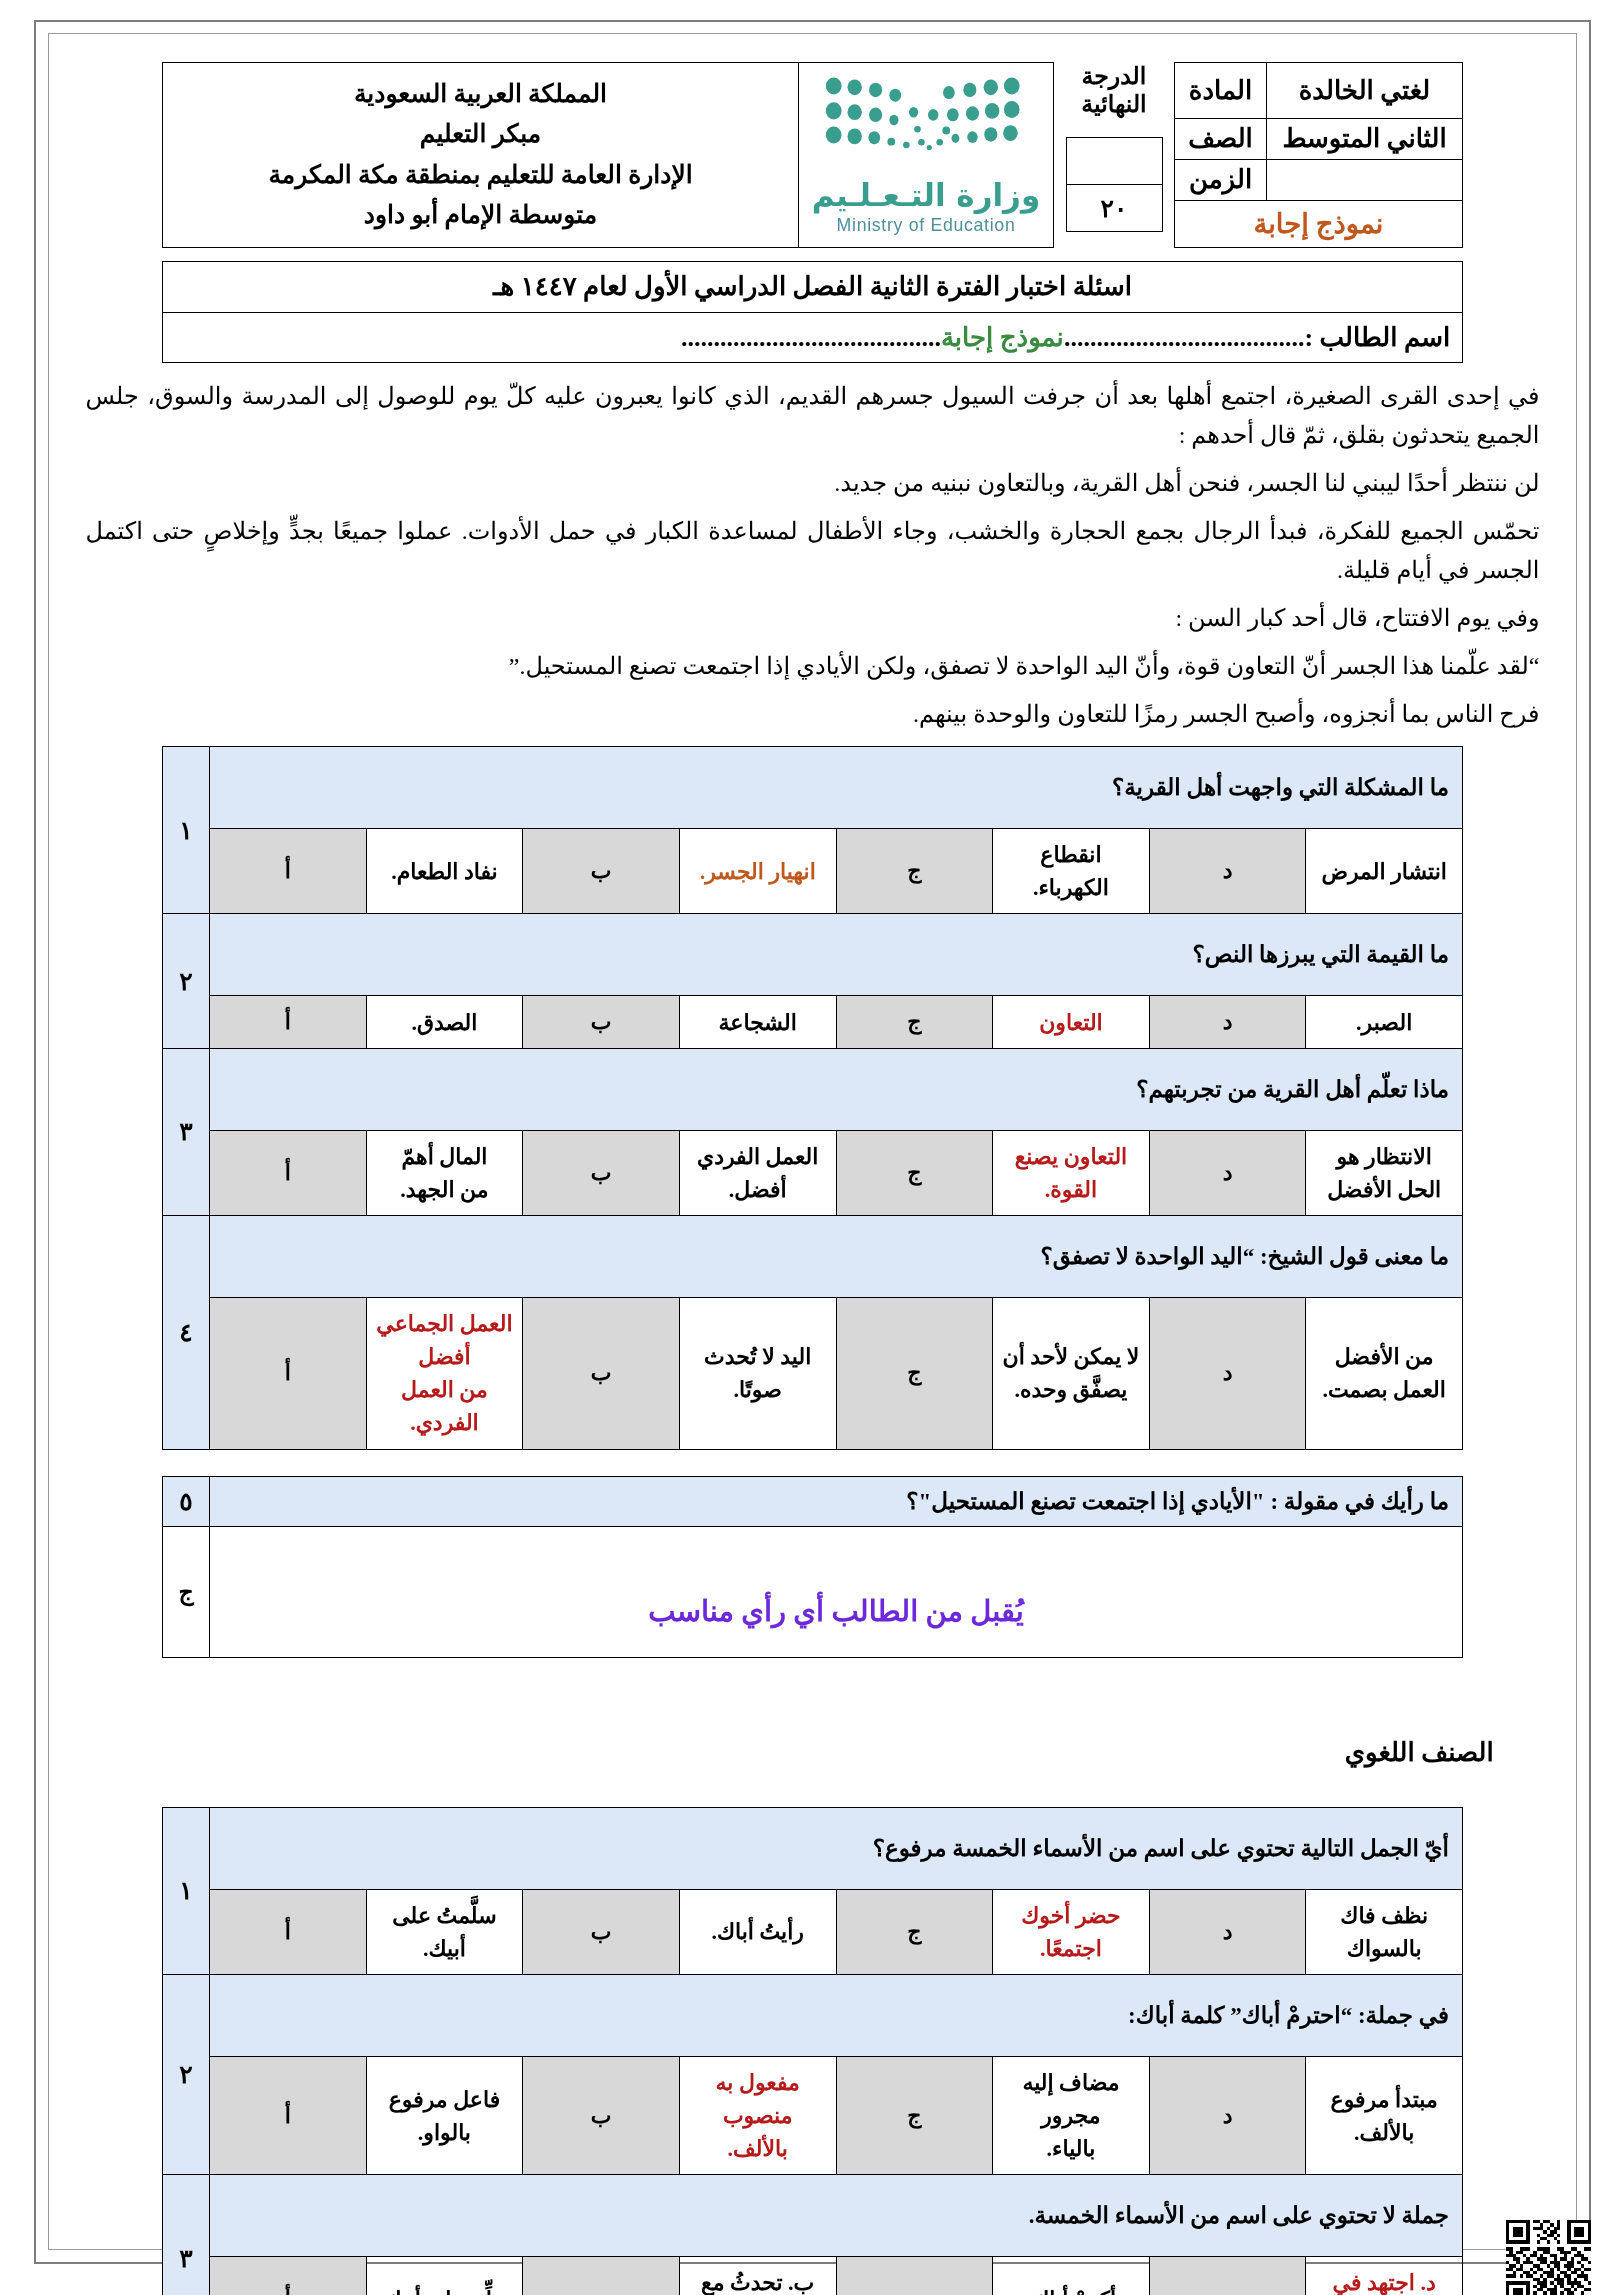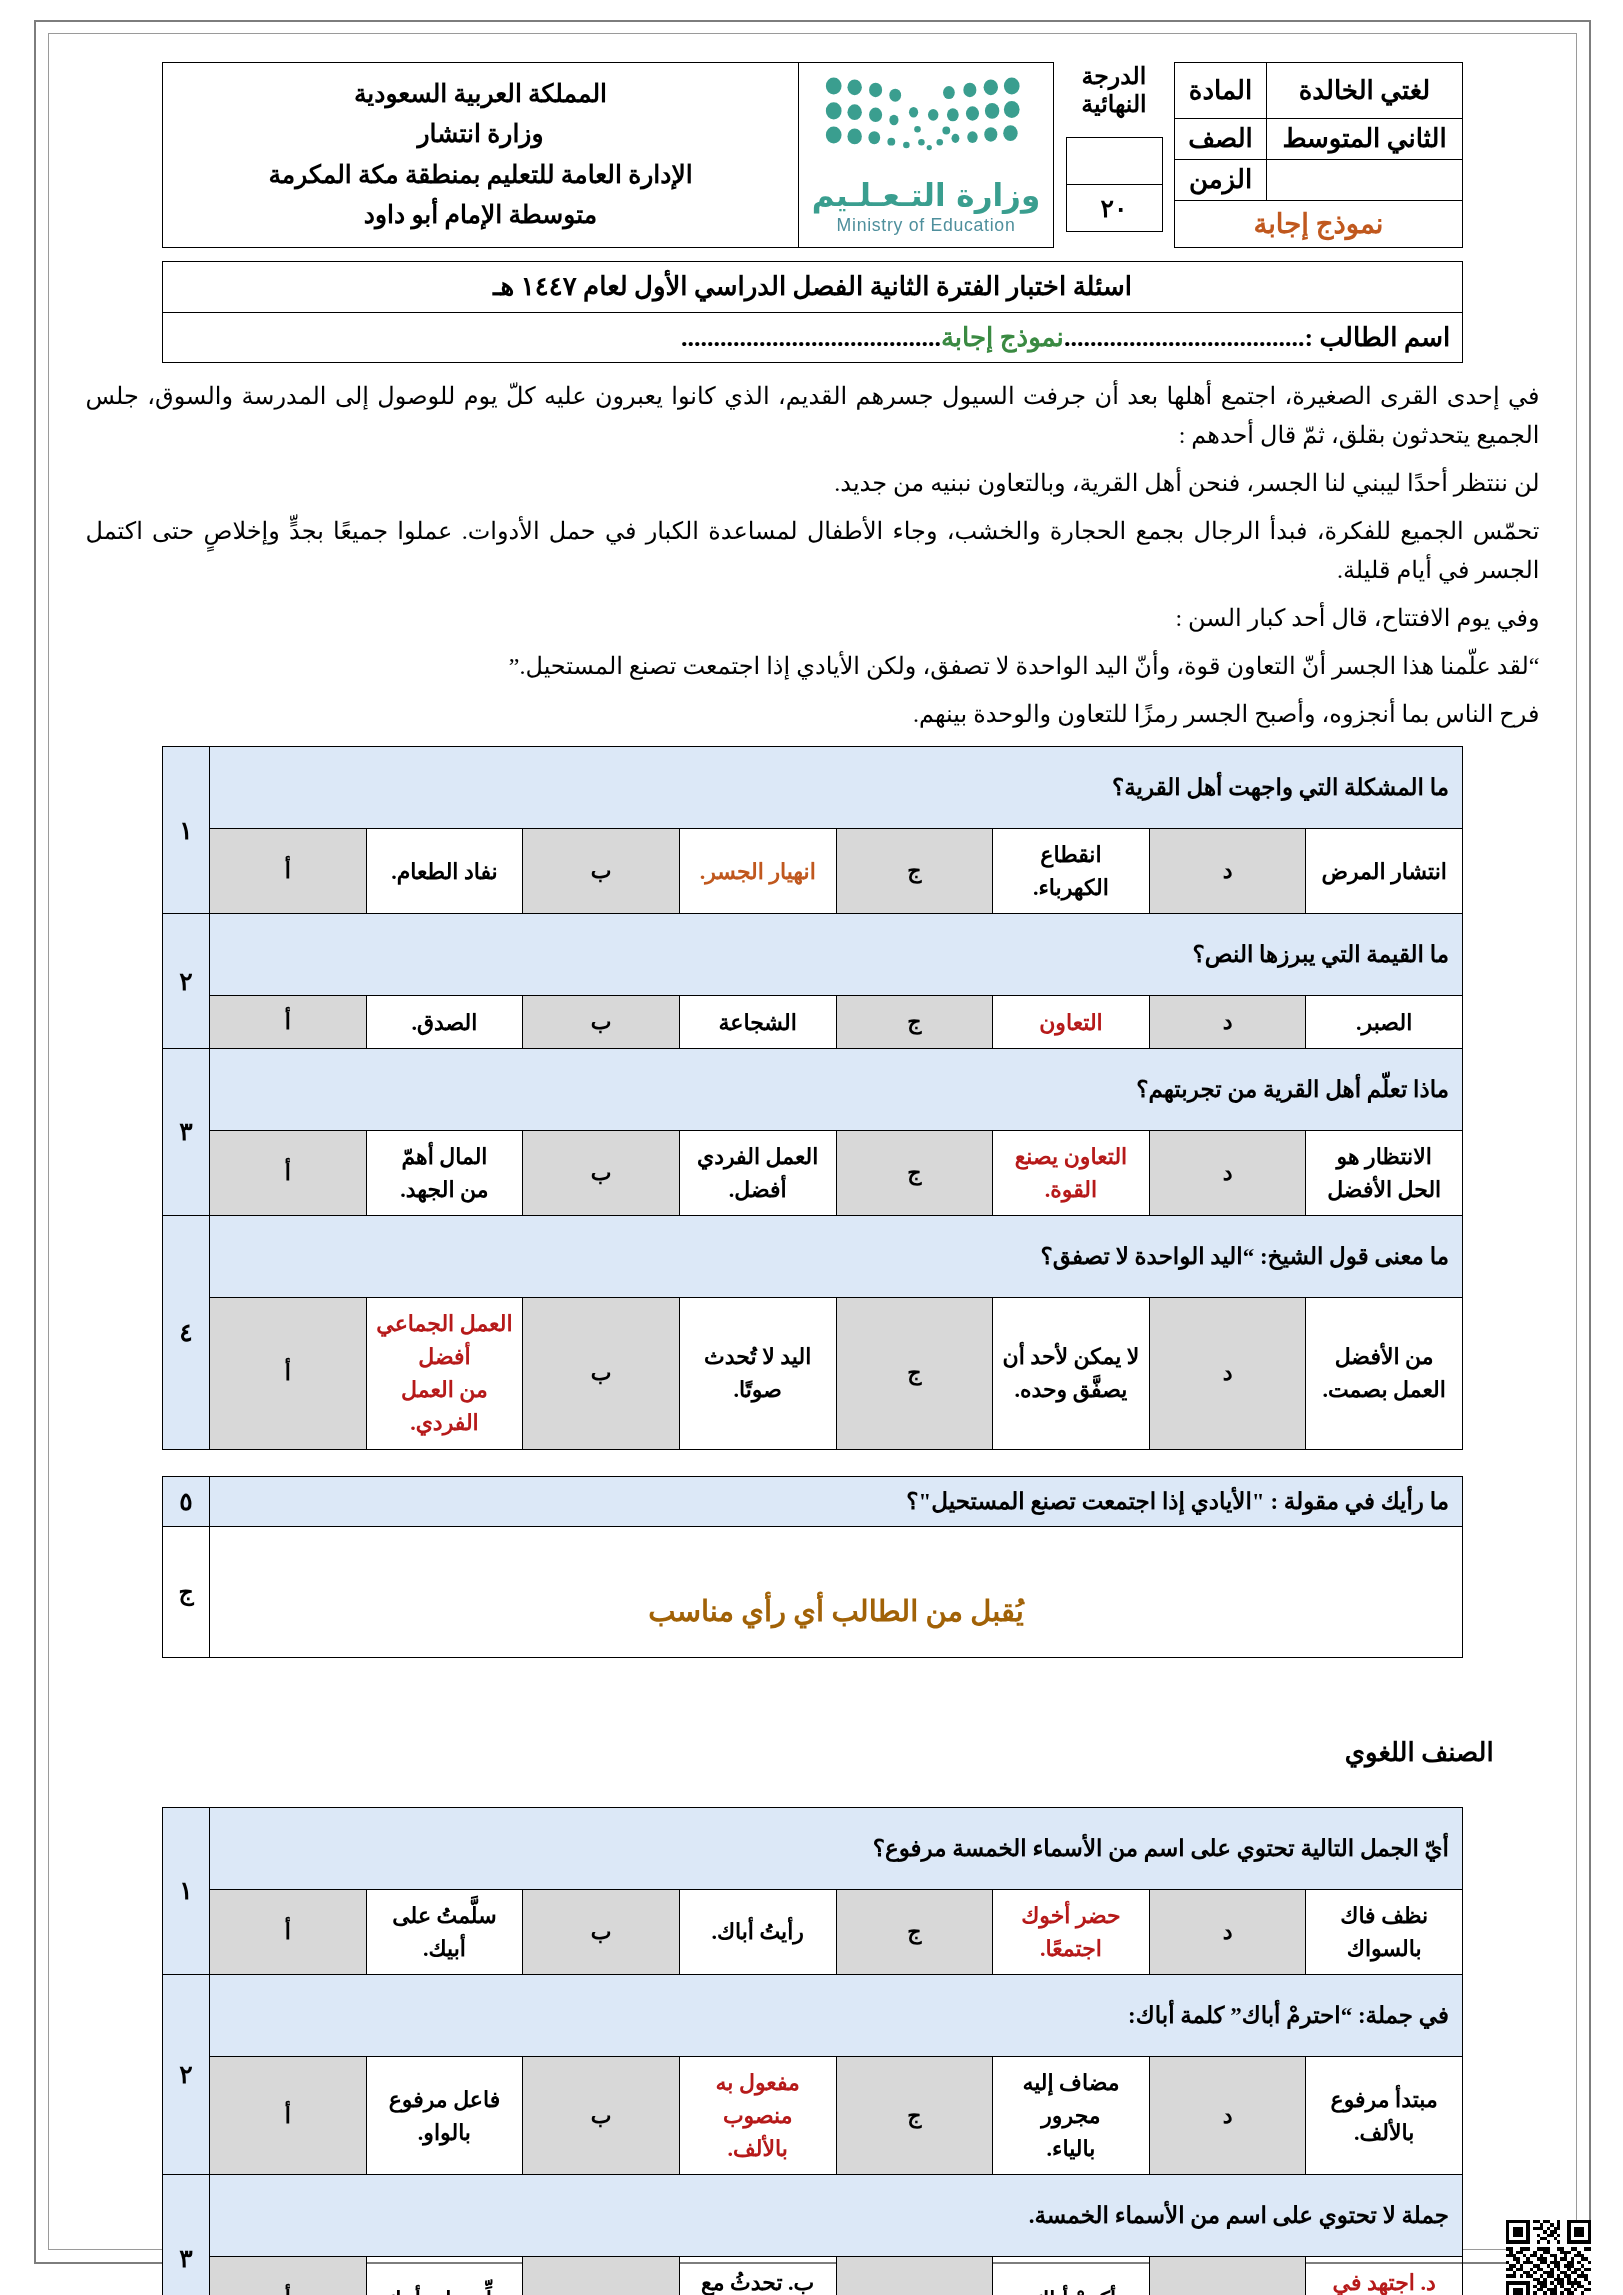--- a/index.html
+++ b/index.html
@@ -107,21 +107,21 @@
   
   table.essay {
     border-collapse:collapse; width:1301px; margin:26px auto 0 auto; table-layout:fixed;
   }
   table.essay td { border:1.3px solid #000; }
   .essay-num { width:47px; background:#dce8f7; text-align:center; font-size:25px; font-weight:bold;}
   .essay-q { background:#dce8f7; font-size:23px; font-weight:bold; padding:9.2px 13px; height:50px;}
   .essay-a-lbl { width:47px; text-align:center; font-size:23.6px; font-weight:bold; vertical-align:middle;}
   .essay-a {
     height:131px; text-align:center; vertical-align:middle;
-    font-size:29px; font-weight:bold; color:#a16207; padding-top:39px;
+    font-size:29px; font-weight:bold; color:#6d28d9; padding-top:39px;
   }
 
   
   .section-head {
     margin:79px 55px 0 0; font-size:26px; font-weight:bold; text-align:right;
   }
 
   
   .qr { position:absolute; right:-14.4px; bottom:-56px; width:85px; height:85px; }
 </style>
@@ -172,21 +172,21 @@
             <ellipse cx="296" cy="18" rx="12" ry="13"></ellipse>
             <ellipse cx="296" cy="54" rx="12" ry="13"></ellipse>
             <ellipse cx="294" cy="90" rx="11" ry="12"></ellipse>
           </g>
         </svg>
         <div class="moe-wordmark">وزارة التـعـلـيم</div>
         <div class="moe-sub">Ministry of Education</div>
       </td>
       <td class="org-cell" rowspan="4">
         <div>المملكة العربية السعودية</div>
-        <div>وزارة انتشار</div>
+        <div>مبكر التعليم</div>
         <div>الإدارة العامة للتعليم بمنطقة مكة المكرمة</div>
         <div>متوسطة الإمام أبو داود</div>
       </td>
     </tr>
     <tr>
       <td class="hdr-val">الثاني المتوسط</td>
       <td class="hdr-lbl">الصف</td>
       <td class="grade-wrap" rowspan="3">
         <table class="gradebox">
           <tbody>

